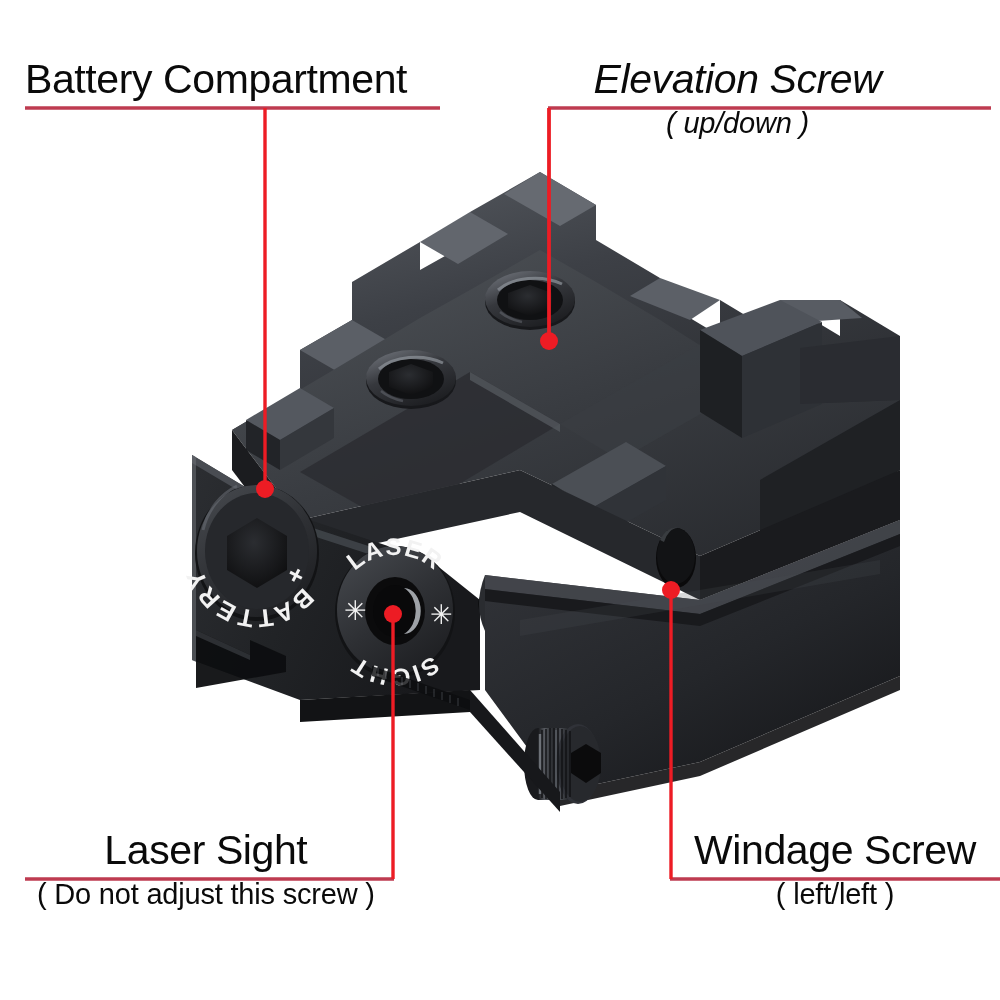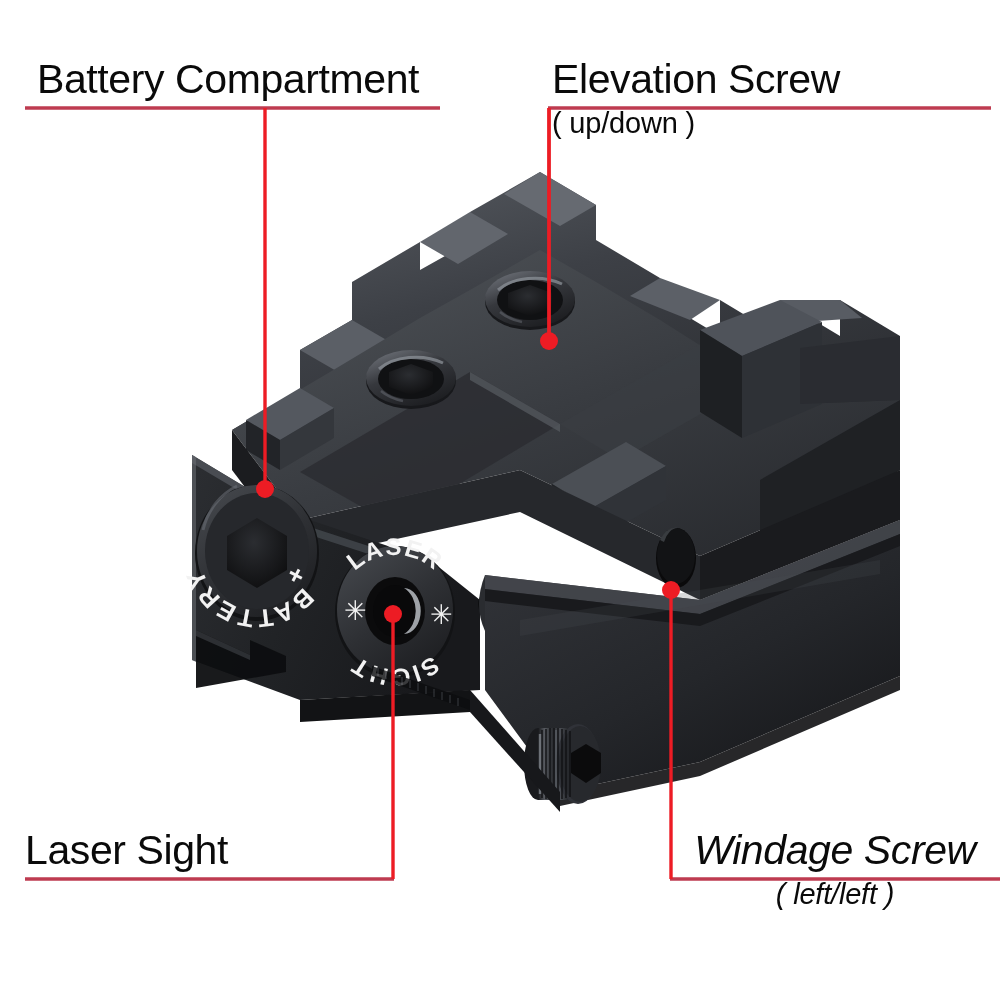--- a/index.html
+++ b/index.html
@@ -23,24 +23,24 @@
     letter-spacing:-0.4px;
   }
   .callout .sub{
     font-size:29px;
     line-height:40px;
     color:#0a0a0a;
     white-space:nowrap;
     font-weight:400;
     letter-spacing:-0.2px;
   }
-  .c-tl{left:25px;top:55px;text-align:left;margin-left:12px;}
-  .c-tr{left:552px;top:55px;width:443px;text-align:left;}
-  .c-bl{left:25px;top:826px;text-align:center;}
-  .c-br{left:670px;top:826px;width:330px;text-align:center;font-style:italic;}
+  .c-tl{left:25px;top:55px;text-align:left;}
+  .c-tr{left:516px;top:55px;width:443px;text-align:center;font-style:italic;}
+  .c-bl{left:37px;top:826px;text-align:center;}
+  .c-br{left:670px;top:826px;width:330px;text-align:center;}
 
   
   svg.layer{position:absolute;left:0;top:0;width:1000px;height:1000px;}
   svg.layer.top{pointer-events:none;}
 </style>
 </head>
 <body>
 
 <div id="stage">
 
@@ -311,20 +311,21 @@
     <div class="title">Battery Compartment</div>
   </div>
 
   <div class="callout c-tr">
     <div class="title">Elevation Screw</div>
     <div class="sub">( up/down )</div>
   </div>
 
   <div class="callout c-bl">
     <div class="title">Laser Sight</div>
+    <div class="sub">( Do not adjust this screw )</div>
   </div>
 
   <div class="callout c-br">
     <div class="title">Windage Screw</div>
     <div class="sub">( left/left )</div>
   </div>
 
 </div>
 
 </body></html>

